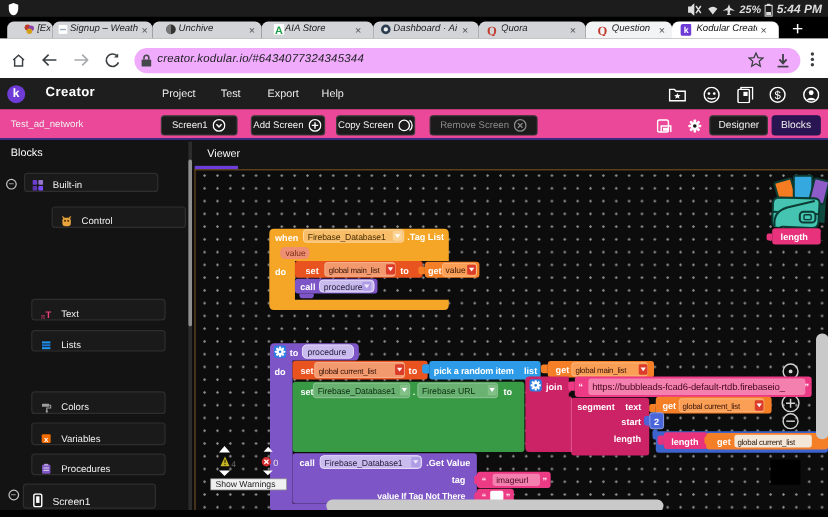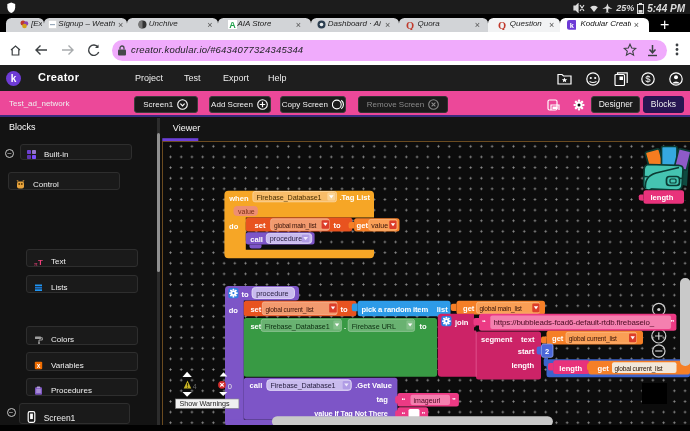--- a/index.html
+++ b/index.html
@@ -272,21 +272,21 @@
     <div class="minus" style="left:5px;top:31.5px">−</div>
     <div class="sbox" style="left:20px;top:27.3px;height:15.8px">
       <svg class="ic" style="margin-left:6px" width="9" height="9" viewBox="0 0 9 9">
           <rect x="0" y="0" width="4" height="4" rx="0.8" fill="#6c3fd1"></rect>
           <rect x="5" y="0" width="4" height="4" rx="0.8" fill="#9575cd"></rect>
           <rect x="0" y="5" width="4" height="4" rx="0.8" fill="#5e35b1"></rect>
           <rect x="5" y="5" width="4" height="4" rx="0.8" fill="#7c4dff"></rect>
         </svg>
       <div class="lb">Built-in</div>
     </div>
-    <div class="sbox" style="left:8px;top:54.5px">
+    <div class="sbox" style="left:43px;top:54.5px">
         <svg class="ic" width="9" height="9" viewBox="0 0 9 9">
           <rect x="1" y="1.5" width="7" height="7" rx="2" fill="#e8a33d"></rect>
           <circle cx="3.2" cy="4" r="0.9" fill="#5a3a00"></circle>
           <circle cx="5.8" cy="4" r="0.9" fill="#5a3a00"></circle>
           <path d="M1.5 1.8 L0.5 0 L3 1 Z" fill="#e8a33d"></path>
           <path d="M7.5 1.8 L8.5 0 L6 1 Z" fill="#e8a33d"></path>
         </svg>
         <div class="lb">Control</div>
       </div>
       <div class="sbox" style="left:26px;top:131.9px">

